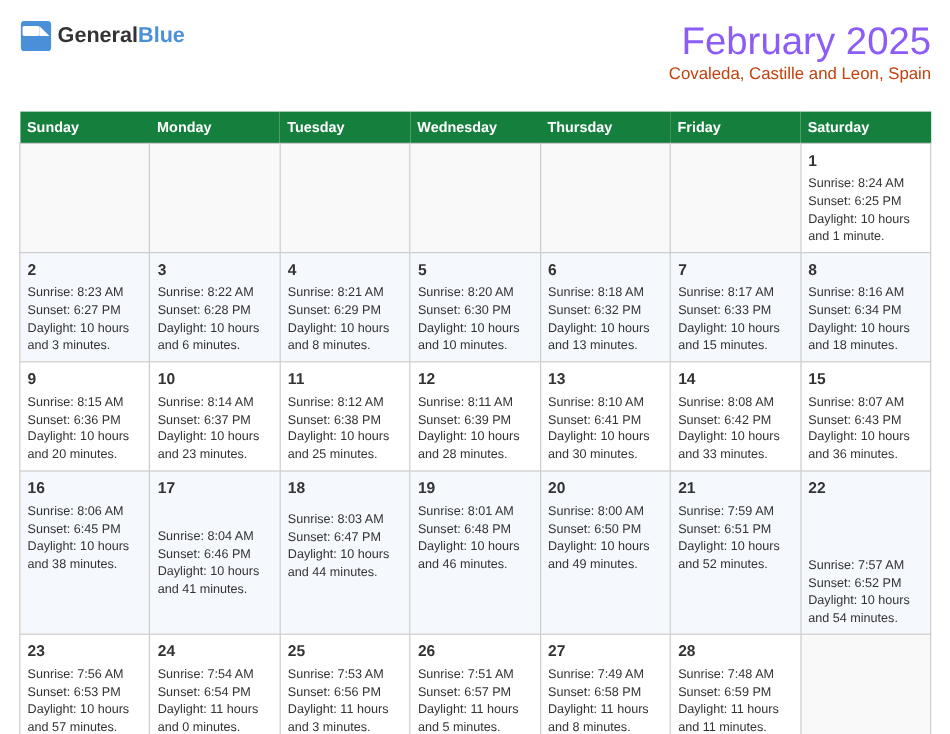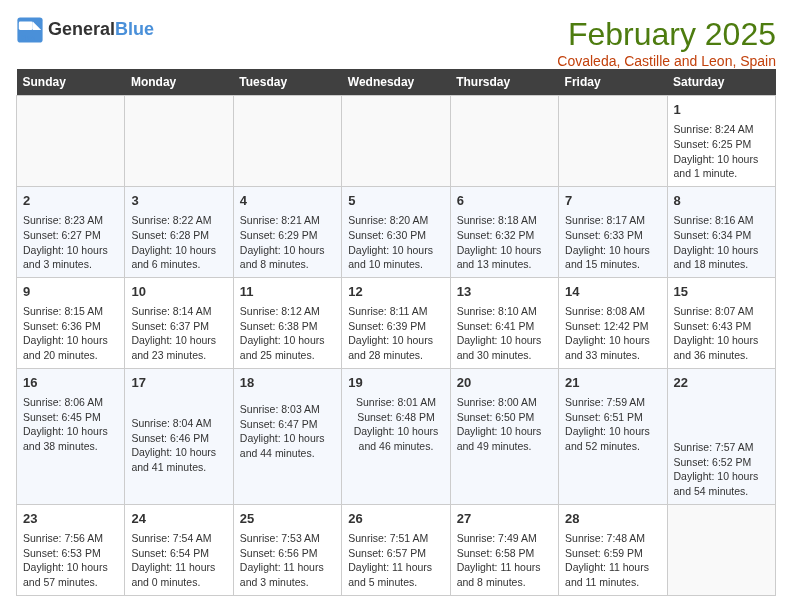--- a/index.html
+++ b/index.html
@@ -7,21 +7,21 @@
       font-family: Arial, sans-serif;
       background: #fff;
       width: 792px;
       min-height: 612px;
       padding: 16px;
     }
     .header-area {
       display: flex;
       justify-content: space-between;
       align-items: flex-start;
-      margin-bottom: 0;
+      margin-bottom: 24px;
     }
     .logo {
       display: flex;
       align-items: center;
       gap: 4px;
     }
     .logo-text {
       font-size: 18px;
       font-weight: bold;
       color: #333;
@@ -33,33 +33,33 @@
     .logo-icon {
       width: 28px;
       height: 28px;
     }
     .title-area {
       text-align: right;
     }
     .month-title {
       font-size: 32px;
       font-weight: normal;
-      color: #4d7c0f;
+      color: #8b5cf6;
     }
     .location-title {
       font-size: 14px;
       color: #c2410c;
     }
     table {
       width: 100%;
       border-collapse: collapse;
       font-size: 11px;
     }
     thead th {
-      background-color: #404040;
+      background-color: #15803d;
       color: #fff;
       text-align: left;
       padding: 6px 6px;
       font-size: 12px;
       font-weight: bold;
     }
     tbody td {
       border: 1px solid #ccc;
       vertical-align: top;
       padding: 5px 6px;
@@ -220,21 +220,21 @@
         <td>
           <span class="day-num">13</span>
           <div class="day-info" style="white-space: pre-line;">Sunrise: 8:10 AM
 Sunset: 6:41 PM
 Daylight: 10 hours
 and 30 minutes.</div>
         </td>
         <td>
           <span class="day-num">14</span>
           <div class="day-info" style="white-space: pre-line;">Sunrise: 8:08 AM
-Sunset: 12:42 PM
+Sunset: 6:42 PM
 Daylight: 10 hours
 and 33 minutes.</div>
         </td>
         <td>
           <span class="day-num">15</span>
           <div class="day-info" style="white-space: pre-line;">Sunrise: 8:07 AM
 Sunset: 6:43 PM
 Daylight: 10 hours
 and 36 minutes.</div>
         </td>
@@ -256,21 +256,21 @@
         </td>
         <td>
           <span class="day-num">18</span>
           <div class="day-info" style="white-space: pre-line; margin-top: 10px;">Sunrise: 8:03 AM
 Sunset: 6:47 PM
 Daylight: 10 hours
 and 44 minutes.</div>
         </td>
         <td>
           <span class="day-num">19</span>
-          <div class="day-info" style="white-space: pre-line; text-align: center;">Sunrise: 8:01 AM
+          <div class="day-info" style="white-space: pre-line;">Sunrise: 8:01 AM
 Sunset: 6:48 PM
 Daylight: 10 hours
 and 46 minutes.</div>
         </td>
         <td>
           <span class="day-num">20</span>
           <div class="day-info" style="white-space: pre-line;">Sunrise: 8:00 AM
 Sunset: 6:50 PM
 Daylight: 10 hours
 and 49 minutes.</div>

